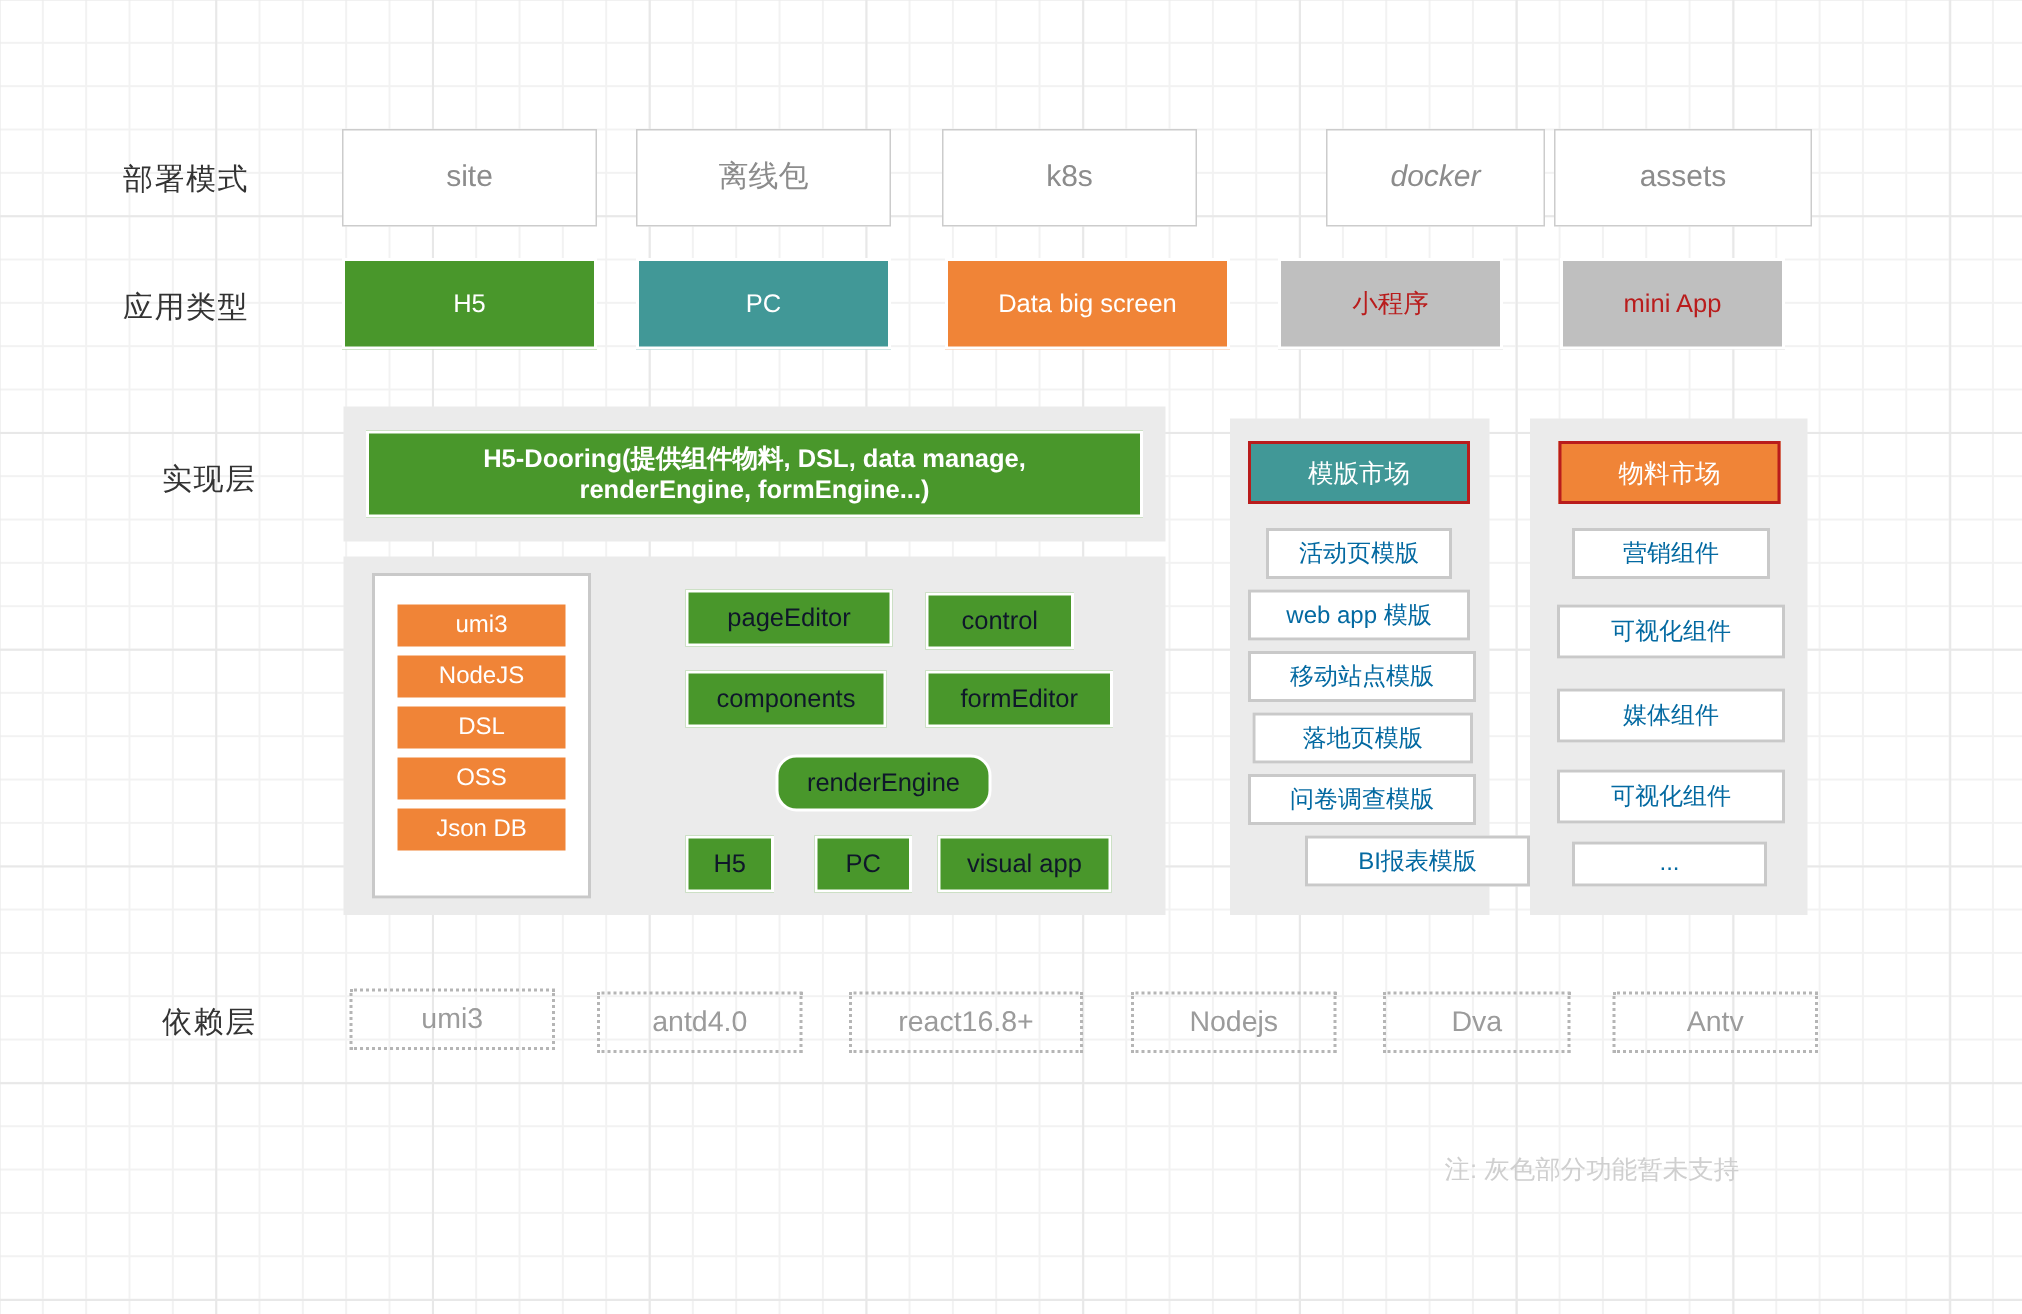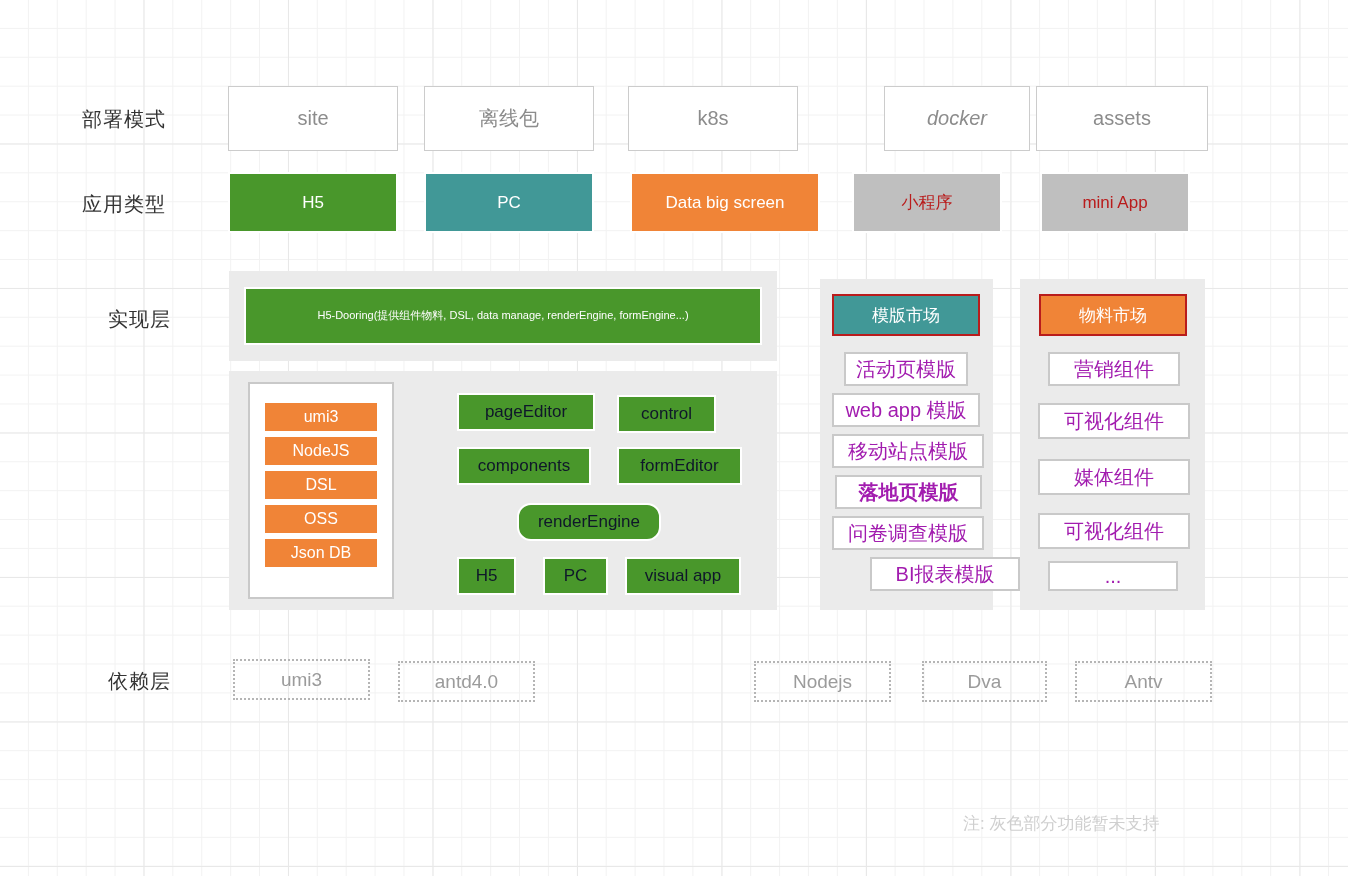--- a/index.html
+++ b/index.html
@@ -68,22 +68,23 @@
   }
 
   .inner-white {
     position: absolute;
     background: #ffffff;
     border: 2px solid #c9c9c9;
   }
 
   
   .banner {
-    font-size: 11px;
+    font-size: 17px;
     padding: 6px 21px;
+    font-weight: bold;
   }
 
   
   .chip-orange {
     position: absolute;
     background: #f08437;
     color: #ffffff;
     font-size: 16px;
     display: flex;
     align-items: center;
@@ -115,22 +116,22 @@
   .market-head.teal   { background: #419897; }
   .market-head.orange { background: #f08437; }
 
   .market-item {
     position: absolute;
     display: flex;
     align-items: center;
     justify-content: center;
     background: #ffffff;
     border: 2px solid #c9c9c9;
-    color: #a21caf;
-    font-size: 20px;
+    color: #0369a1;
+    font-size: 16px;
   }
 
   
   .dep-box {
     position: absolute;
     display: flex;
     align-items: center;
     justify-content: center;
     border: 2px dotted #b5b5b5;
     color: #9b9b9b;
@@ -193,36 +194,37 @@
     <div class="chip-green" style="left:314px; top:186px; width:65px;  height:38px;">PC</div>
     <div class="chip-green" style="left:396px; top:186px; width:116px; height:38px;">visual app</div>
   </div>
 
   <div class="panel" style="left:820px; top:279px; width:173px; height:331px;">
     <div class="market-head teal" style="left:12px; top:15px; width:148px; height:42px;">模版市场</div>
 
     <div class="market-item" style="left:24px; top:73px;  width:124px; height:34px;">活动页模版</div>
     <div class="market-item" style="left:12px; top:114px; width:148px; height:34px;">web app 模版</div>
     <div class="market-item" style="left:12px; top:155px; width:152px; height:34px;">移动站点模版</div>
-    <div class="market-item" style="left:15px; top:196px; width:147px; height:34px;font-weight:bold;">落地页模版</div>
+    <div class="market-item" style="left:15px; top:196px; width:147px; height:34px;">落地页模版</div>
     <div class="market-item" style="left:12px; top:237px; width:152px; height:34px;">问卷调查模版</div>
     <div class="market-item" style="left:12px; top:278px; width:150px; height:34px;margin-left:38px;">BI报表模版</div>
   </div>
 
   <div class="panel" style="left:1020px; top:279px; width:185px; height:331px;">
     <div class="market-head orange" style="left:19px; top:15px; width:148px; height:42px;">物料市场</div>
 
     <div class="market-item" style="left:28px; top:73px;  width:132px; height:34px;">营销组件</div>
     <div class="market-item" style="left:18px; top:124px; width:152px; height:36px;">可视化组件</div>
     <div class="market-item" style="left:18px; top:180px; width:152px; height:36px;">媒体组件</div>
     <div class="market-item" style="left:18px; top:234px; width:152px; height:36px;">可视化组件</div>
     <div class="market-item" style="left:28px; top:282px; width:130px; height:30px;">...</div>
   </div>
 
   <div class="dep-box" style="left:233px;  top:659px; width:137px; height:41px;">umi3</div>
   <div class="dep-box" style="left:398px;  top:661px; width:137px; height:41px;">antd4.0</div>
+  <div class="dep-box" style="left:566px;  top:661px; width:156px; height:41px;">react16.8+</div>
   <div class="dep-box" style="left:754px;  top:661px; width:137px; height:41px;">Nodejs</div>
   <div class="dep-box" style="left:922px;  top:661px; width:125px; height:41px;">Dva</div>
   <div class="dep-box" style="left:1075px; top:661px; width:137px; height:41px;">Antv</div>
 
-  <div class="footnote" style="left:963px; top:768px;margin-top:44px;">注: 灰色部分功能暂未支持</div>
+  <div class="footnote" style="left:963px; top:768px;">注: 灰色部分功能暂未支持</div>
 
 </div>
 
 </body></html>

